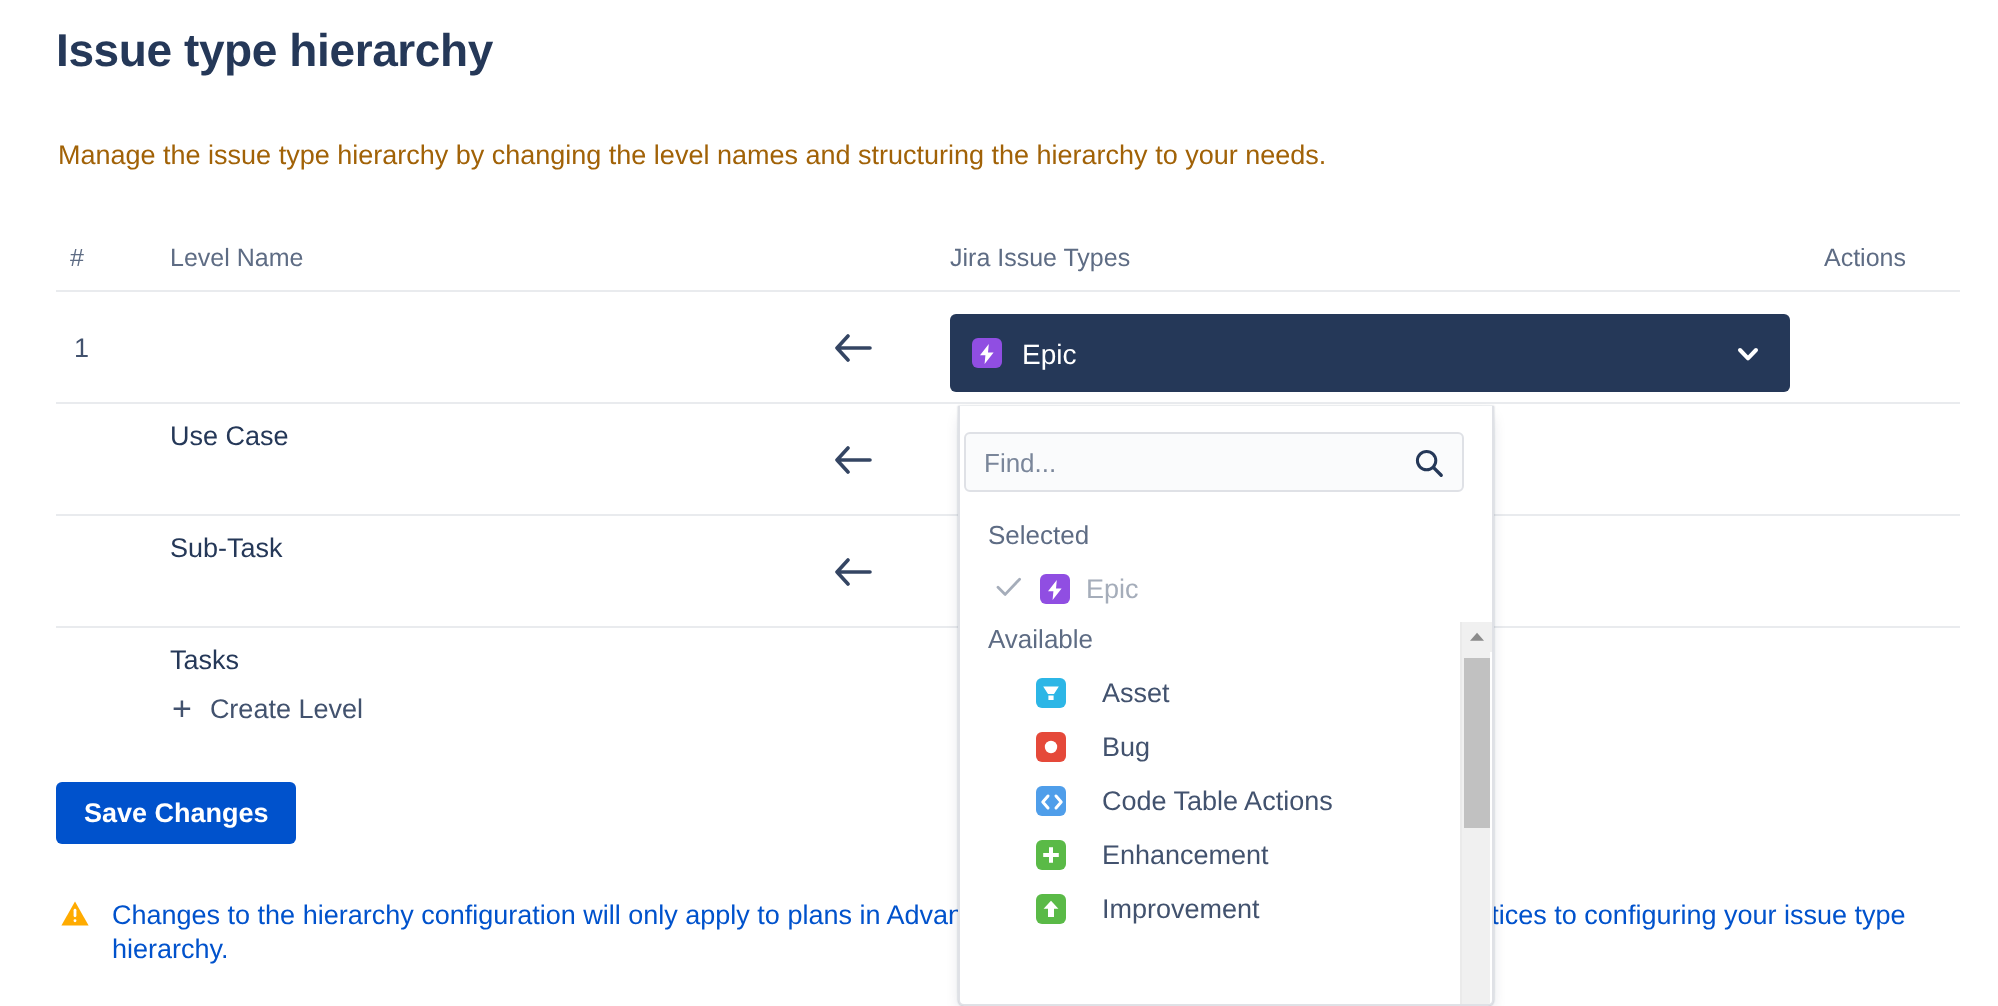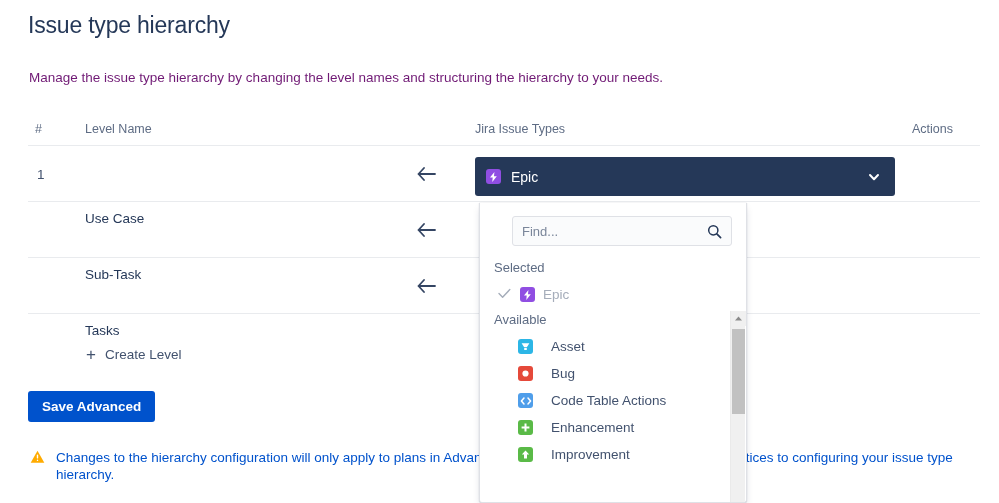--- a/index.html
+++ b/index.html
@@ -8,26 +8,26 @@
     width: 999px; height: 503px;
     background: #ffffff;
     font-family: "Liberation Sans", sans-serif;
     overflow: hidden;
   }
   .page { position: relative; width: 999px; height: 503px; background: #fff; }
 
   
   .page-title {
     position: absolute; left: 28px; top: 12px;
-    font-size: 23px; font-weight: 400; color: #253858;
+    font-size: 23px; font-weight: 700; color: #253858;
     letter-spacing: -0.2px;
   }
   .page-desc {
     position: absolute; left: 29px; top: 70px;
-    font-size: 13.5px; color: #701a75;
+    font-size: 13.5px; color: #a16207;
   }
 
   
   .table { position: absolute; left: 28px; top: 122px; width: 952px; }
   .thead {
     position: relative; height: 24px;
     border-bottom: 1px solid #e9ebee;
   }
   .th {
     position: absolute; top: 0;
@@ -113,21 +113,21 @@
   .dd-panel {
     position: absolute; left: 479px; top: 203px;
     width: 268px; height: 300px;
     background: #ffffff;
     border: 1px solid #dfe1e6;
     border-top: none;
     border-radius: 0 0 3px 3px;
     box-shadow: 0 4px 8px -2px rgba(9,30,66,0.18), 0 0 1px rgba(9,30,66,0.28);
     overflow: hidden;
   }
-  .dd-search-wrap { padding: 13px 14px 10px 32px; }
+  .dd-search-wrap { padding: 13px 14px 10px 2px; }
   .dd-search {
     position: relative; height: 30px;
     border: 1px solid #dfe1e6; border-radius: 3px;
     background: #fafbfc;
     display: flex; align-items: center;
   }
   .dd-search input {
     border: none; outline: none; background: transparent;
     font-size: 13px; color: #42526e;
     font-family: "Liberation Sans", sans-serif;
@@ -218,21 +218,21 @@
           </svg>
       </div>
     </div>
   </div>
 
   <div class="create-level">
     <span class="plus-ico">+</span>
     <span>Create Level</span>
   </div>
 
-  <button class="save-btn">Save Advanced</button>
+  <button class="save-btn">Save Changes</button>
 
   <div class="warning">
     <span class="warn-ico">
       <svg width="15" height="14" viewBox="0 0 15 14">
         <path d="M7.5 0.8 L14.3 12.8 L0.7 12.8 Z" fill="#ffab00"></path>
         <rect x="6.8" y="4.4" width="1.4" height="4.2" rx="0.7" fill="#ffffff"></rect>
         <rect x="6.8" y="9.6" width="1.4" height="1.5" rx="0.7" fill="#ffffff"></rect>
       </svg>
     </span>
     <span class="warn-text">Changes to the hierarchy configuration will only apply to plans in Advanced Roadmaps. Learn more about best practices to configuring your issue type hierarchy.</span>

